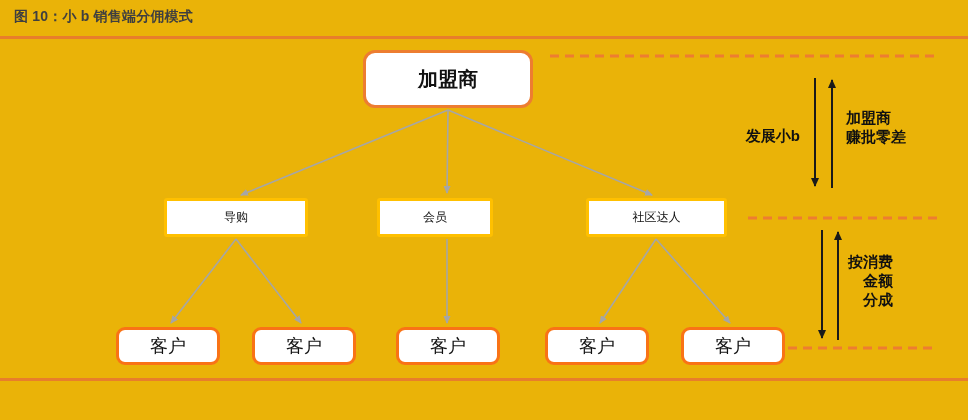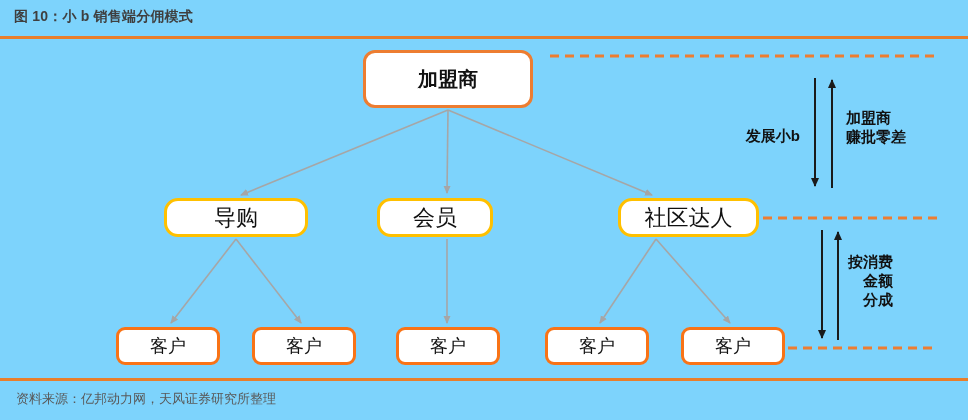--- a/index.html
+++ b/index.html
@@ -1,17 +1,17 @@
 <!DOCTYPE html>
 <html><head>
 <meta charset="utf-8">
 <style>
   html,body{margin:0;padding:0;background:#ffffff;}
   #stage{
-    position:relative;width:968px;height:420px;background:#7dd3fc;overflow:hidden;
+    position:relative;width:968px;height:420px;background:#eab308;overflow:hidden;
     font-family:"Liberation Sans","DejaVu Sans",sans-serif;
   }
   .fig-title{
     position:absolute;left:14px;top:8px;font-size:14px;font-weight:bold;color:#3F3F3F;
     letter-spacing:0.2px;
   }
   .rule{position:absolute;left:0;right:0;height:2.5px;background:#E87E2B;}
   .rule-top{top:36px;}
   .rule-bottom{top:378px;}
   .source-text{
@@ -20,25 +20,25 @@
   .node{
     position:absolute;display:flex;align-items:center;justify-content:center;
     background:#ffffff;color:#111111;box-sizing:border-box;
   }
   .node-root{
     left:363px;top:50px;width:170px;height:58px;
     border:3.5px solid #ED7D31;border-radius:12px;
     font-size:20px;font-weight:bold;
   }
   .node-l2{
-    top:198px;height:39px;border:3px solid #FFC000;border-radius:14px;font-size:22px;
+    top:198px;height:39px;border:3px solid #FFC000;border-radius:3px;font-size:12px;
   }
   .node-l2-1{left:164px;width:144px;}
   .node-l2-2{left:377px;width:116px;}
-  .node-l2-3{left:586px;width:141px;margin-left:32px;}
+  .node-l2-3{left:586px;width:141px;}
   .node-cust{
     top:327px;height:38px;width:104px;border:3px solid #f97316;border-radius:9px;font-size:18px;
   }
   .node-cust-1{left:116px;}
   .node-cust-2{left:252px;}
   .node-cust-3{left:396px;}
   .node-cust-4{left:545px;}
   .node-cust-5{left:681px;}
   .overlay{position:absolute;left:0;top:0;width:968px;height:420px;pointer-events:none;}
   .ann-label{
@@ -112,15 +112,14 @@
   <div class="node node-cust node-cust-5">客户</div>
 
   <div class="ann-label ann-top-left">发展小b</div>
   <div class="ann-label ann-top-right">加盟商
 赚批零差</div>
   <div class="ann-label ann-bot-right">按消费
 金额
 分成</div>
 
   <div class="rule rule-bottom"></div>
-  <div class="source-text">资料来源：亿邦动力网，天风证券研究所整理</div>
 
 </div>
 
 </body></html>

